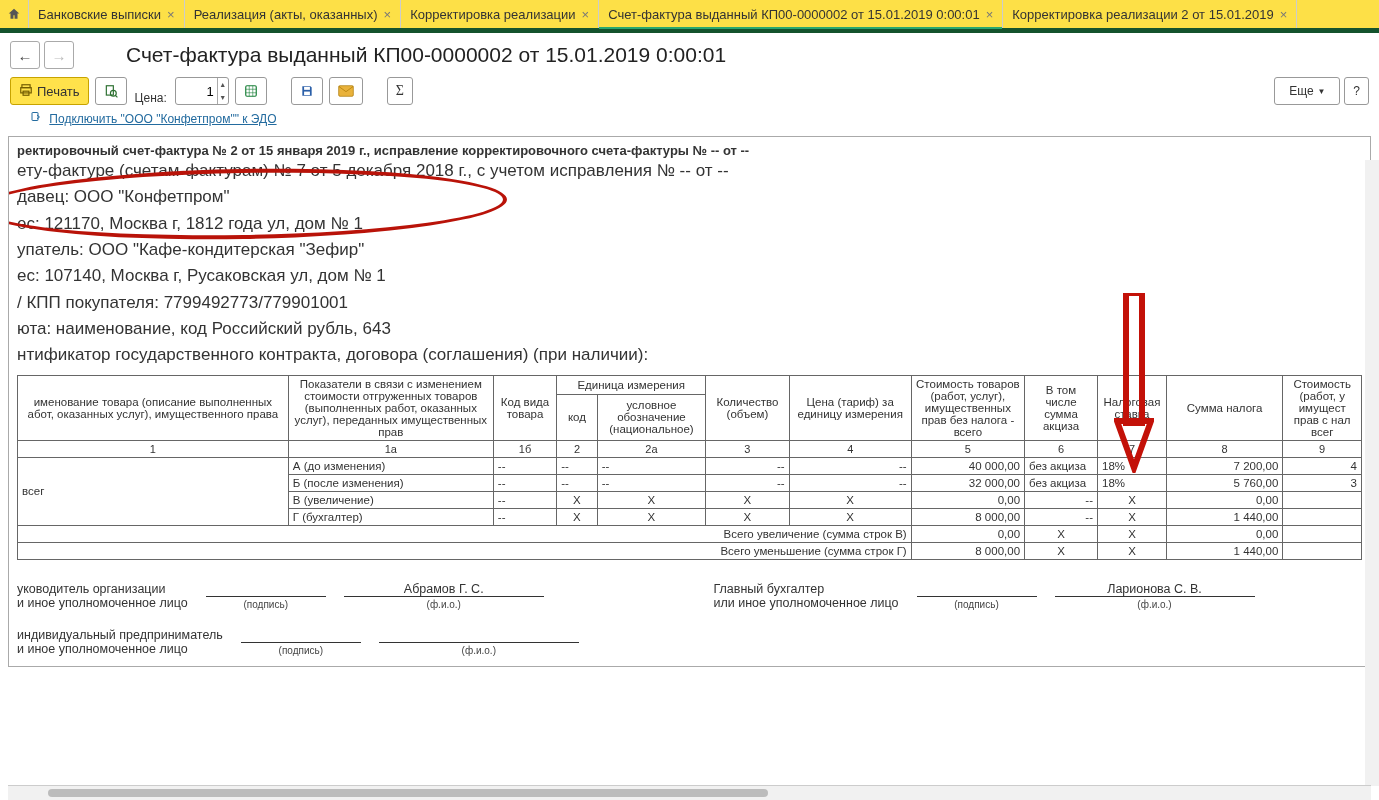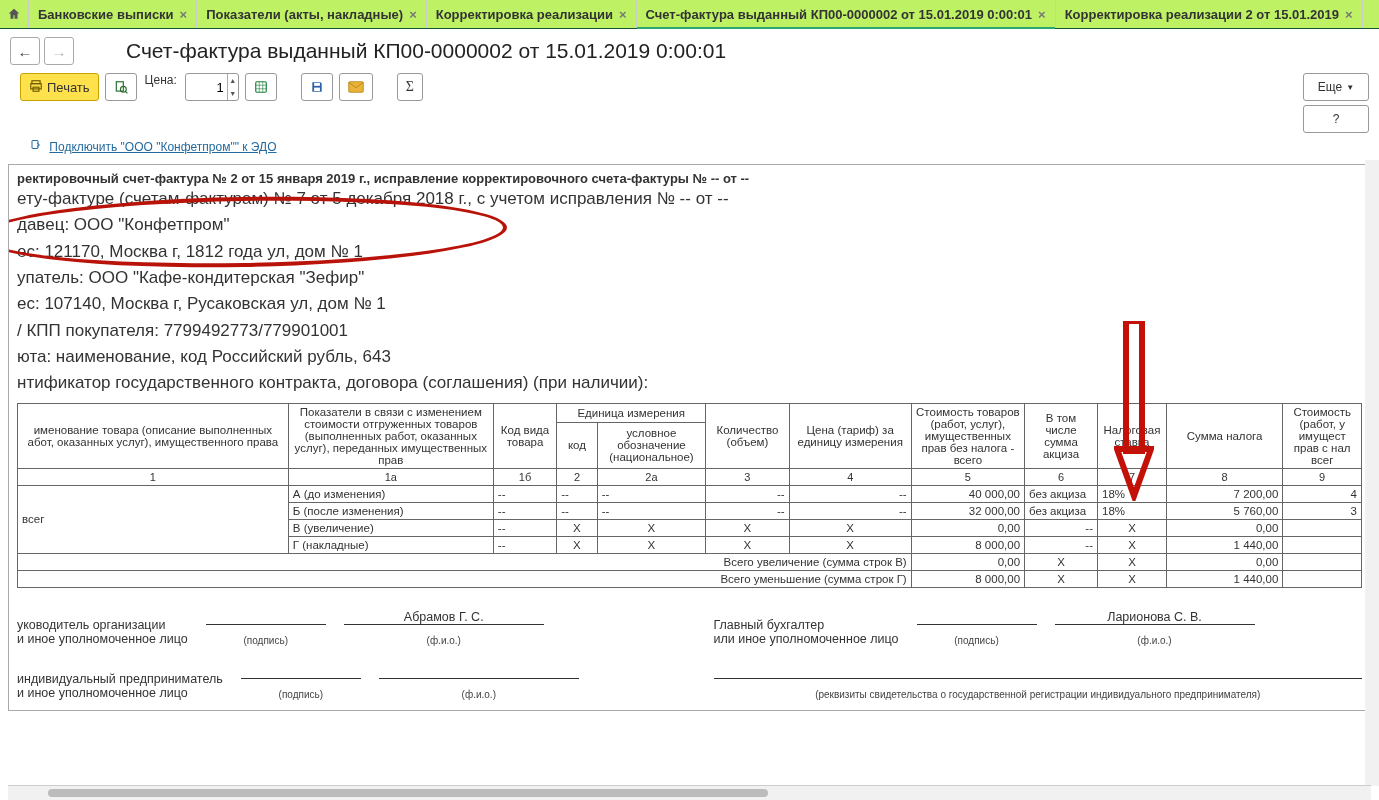--- a/index.html
+++ b/index.html
@@ -6,24 +6,23 @@
   margin: 0;
   padding: 0;
   font-family: Arial, sans-serif;
   font-size: 12px;
   background: #fff;
   color: #333;
 }
 .tabbar {
   display: flex;
   align-items: stretch;
-  border-bottom: 1px solid #14532d;
-  background: #bef264;
+  border-bottom: 5px solid #14532d;
+  background: #fde047;
   height: 28px;
-  font-weight: bold;
 }
 .tabbar .home {
   width: 28px;
   display: flex;
   align-items: center;
   justify-content: center;
   border-right: 1px solid #ccc;
   color: #555;
   font-size: 15px;
 }
@@ -71,24 +70,23 @@
   color: #bbb;
   cursor: default;
 }
 .title {
   font-size: 21px;
   margin-left: 52px;
   color: #222;
 }
 .toolbar {
   display: flex;
-  align-items: flex-start;
+  align-items: flex-end;
   padding: 6px 10px 4px 10px;
   gap: 6px;
-  margin-left: 10px;
 }
 .btn {
   height: 26px;
   border: 1px solid #999;
   border-radius: 3px;
   background: #fff;
   display: inline-flex;
   align-items: center;
   justify-content: center;
   padding: 0 8px;
@@ -137,21 +135,20 @@
 .toolbar .label {
   font-size: 12px;
   color: #333;
   margin-left: 2px;
   margin-right: 2px;
 }
 .right-tools {
   margin-left: auto;
   display: flex;
   gap: 4px;
-  flex-direction: column;
 }
 .btn-more {
   min-width: 48px;
 }
 .link-row {
   padding: 2px 12px 6px 30px;
 }
 .link-row a {
   color: #236b9f;
   text-decoration: underline;
@@ -212,21 +209,21 @@
   border-bottom: 1px solid #333;
   flex: 1;
   min-height: 14px;
   position: relative;
   text-align: center;
 }
 .sig-cap {
   font-size: 10px;
   color: #444;
   text-align: center;
-  margin-top: 10px;
+  margin-top: 2px;
 }
 .sig-label { white-space: pre-line; }
 
 
 .circle-annot {
   position: absolute;
   border: 4px solid #b91309;
   border-radius: 50%;
   width: 520px;
   height: 62px;
@@ -277,21 +274,21 @@
   <div class="home">
     <svg width="14" height="14" viewBox="0 0 24 24" fill="#555">
         <path d="M12 3l9 8h-3v9h-5v-6h-2v6H6v-9H3z"></path>
       </svg>
   </div>
   <div class="tab">
     <span>Банковские выписки</span>
     <span class="close">×</span>
   </div>
   <div class="tab">
-    <span>Показатели (акты, накладные)</span>
+    <span>Реализация (акты, оказанных)</span>
     <span class="close">×</span>
   </div>
   <div class="tab">
     <span>Корректировка реализации</span>
     <span class="close">×</span>
   </div>
   <div class="tab active">
     <span>Счет-фактура выданный КП00-0000002 от 15.01.2019 0:00:01</span>
     <span class="close">×</span>
   </div>
@@ -458,21 +455,21 @@
       <td class="c">Х</td>
       <td class="c">Х</td>
       <td class="c">Х</td>
       <td class="num">0,00</td>
       <td class="num">--</td>
       <td class="c">Х</td>
       <td class="num">0,00</td>
       <td class="num"></td>
     </tr>
     <tr>
-      <td class="l">Г (накладные)</td>
+      <td class="l">Г (бухгалтер)</td>
       <td class="l">--</td>
       <td class="c">Х</td>
       <td class="c">Х</td>
       <td class="c">Х</td>
       <td class="c">Х</td>
       <td class="num">8 000,00</td>
       <td class="num">--</td>
       <td class="c">Х</td>
       <td class="num">1 440,00</td>
       <td class="num"></td>
@@ -544,28 +541,20 @@
         <div style="flex:0 0 120px">
            <div class="sig-line"></div>
            <div class="sig-cap">(подпись)</div>
         </div>
         <div style="flex:0 0 200px">
            <div class="sig-line"></div>
            <div class="sig-cap">(ф.и.о.)</div>
         </div>
       </div>
     </div>
-    <div class="sig-col">
-      <div class="sig-row">
-        <div style="flex:1">
-           <div class="sig-line"></div>
-           <div class="sig-cap">(реквизиты свидетельства о государственной регистрации индивидуального предпринимателя)</div>
-        </div>
-      </div>
-    </div>
   </div>
 
 </div>
 
 <div class="scrollbar-v"></div>
 <div class="scrollbar-h">
   <div class="thumb"></div>
 </div>
 
 </body></html>

